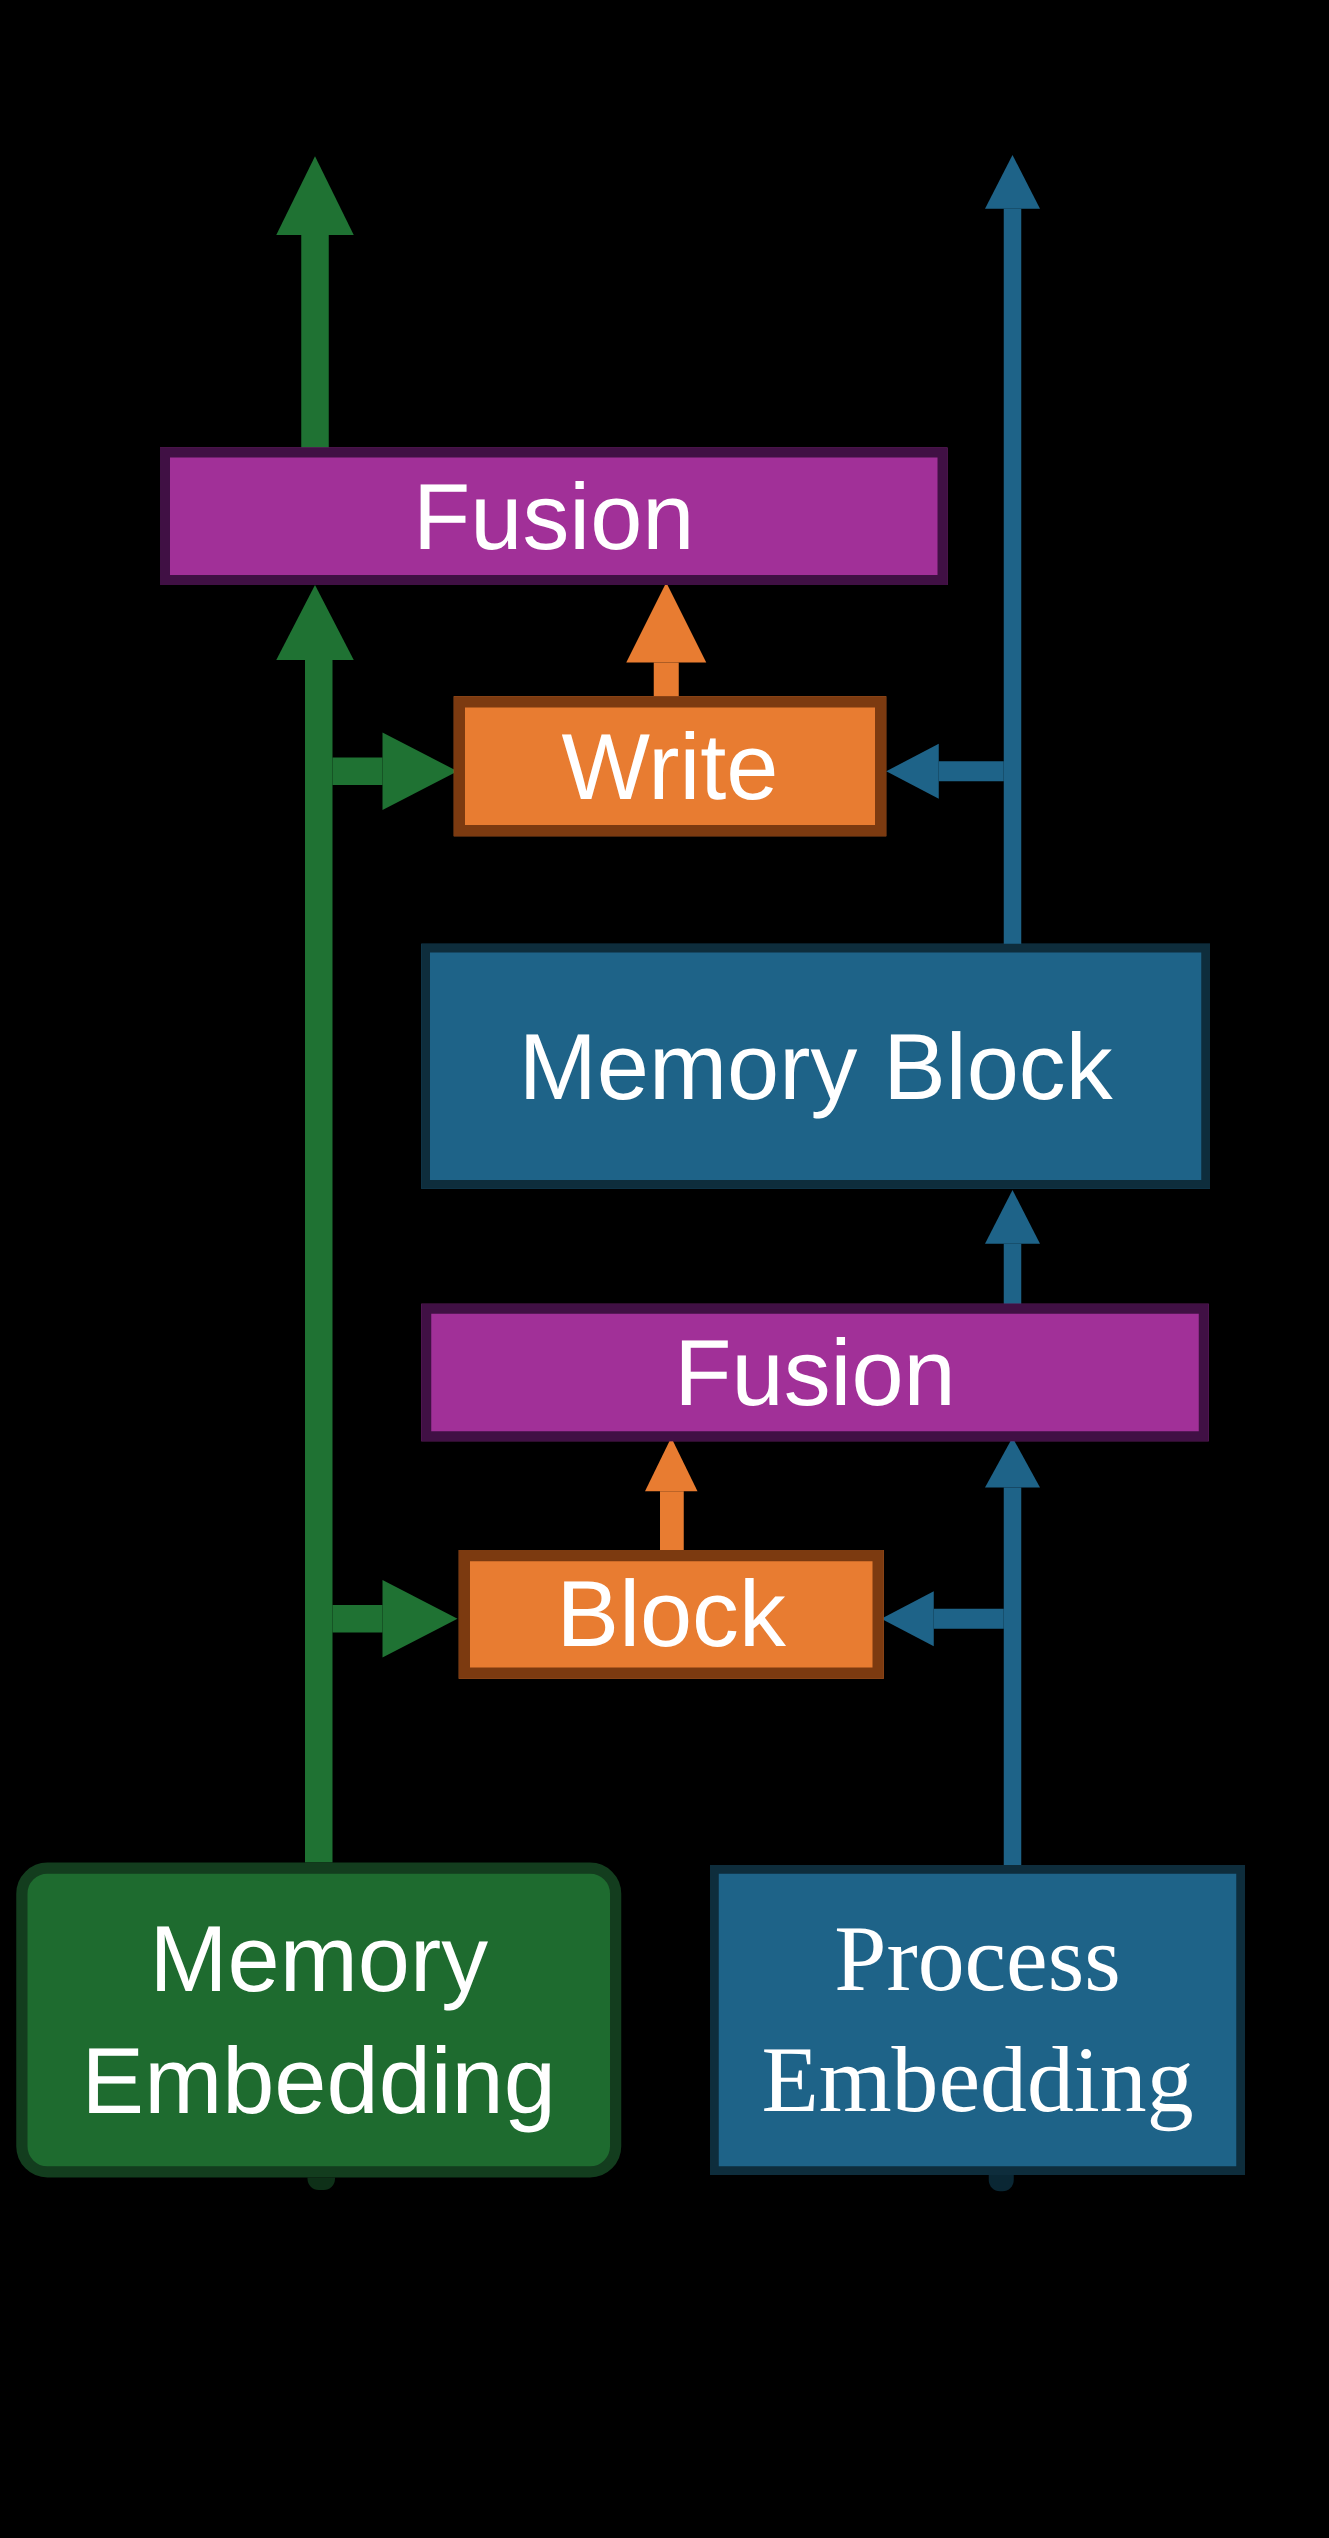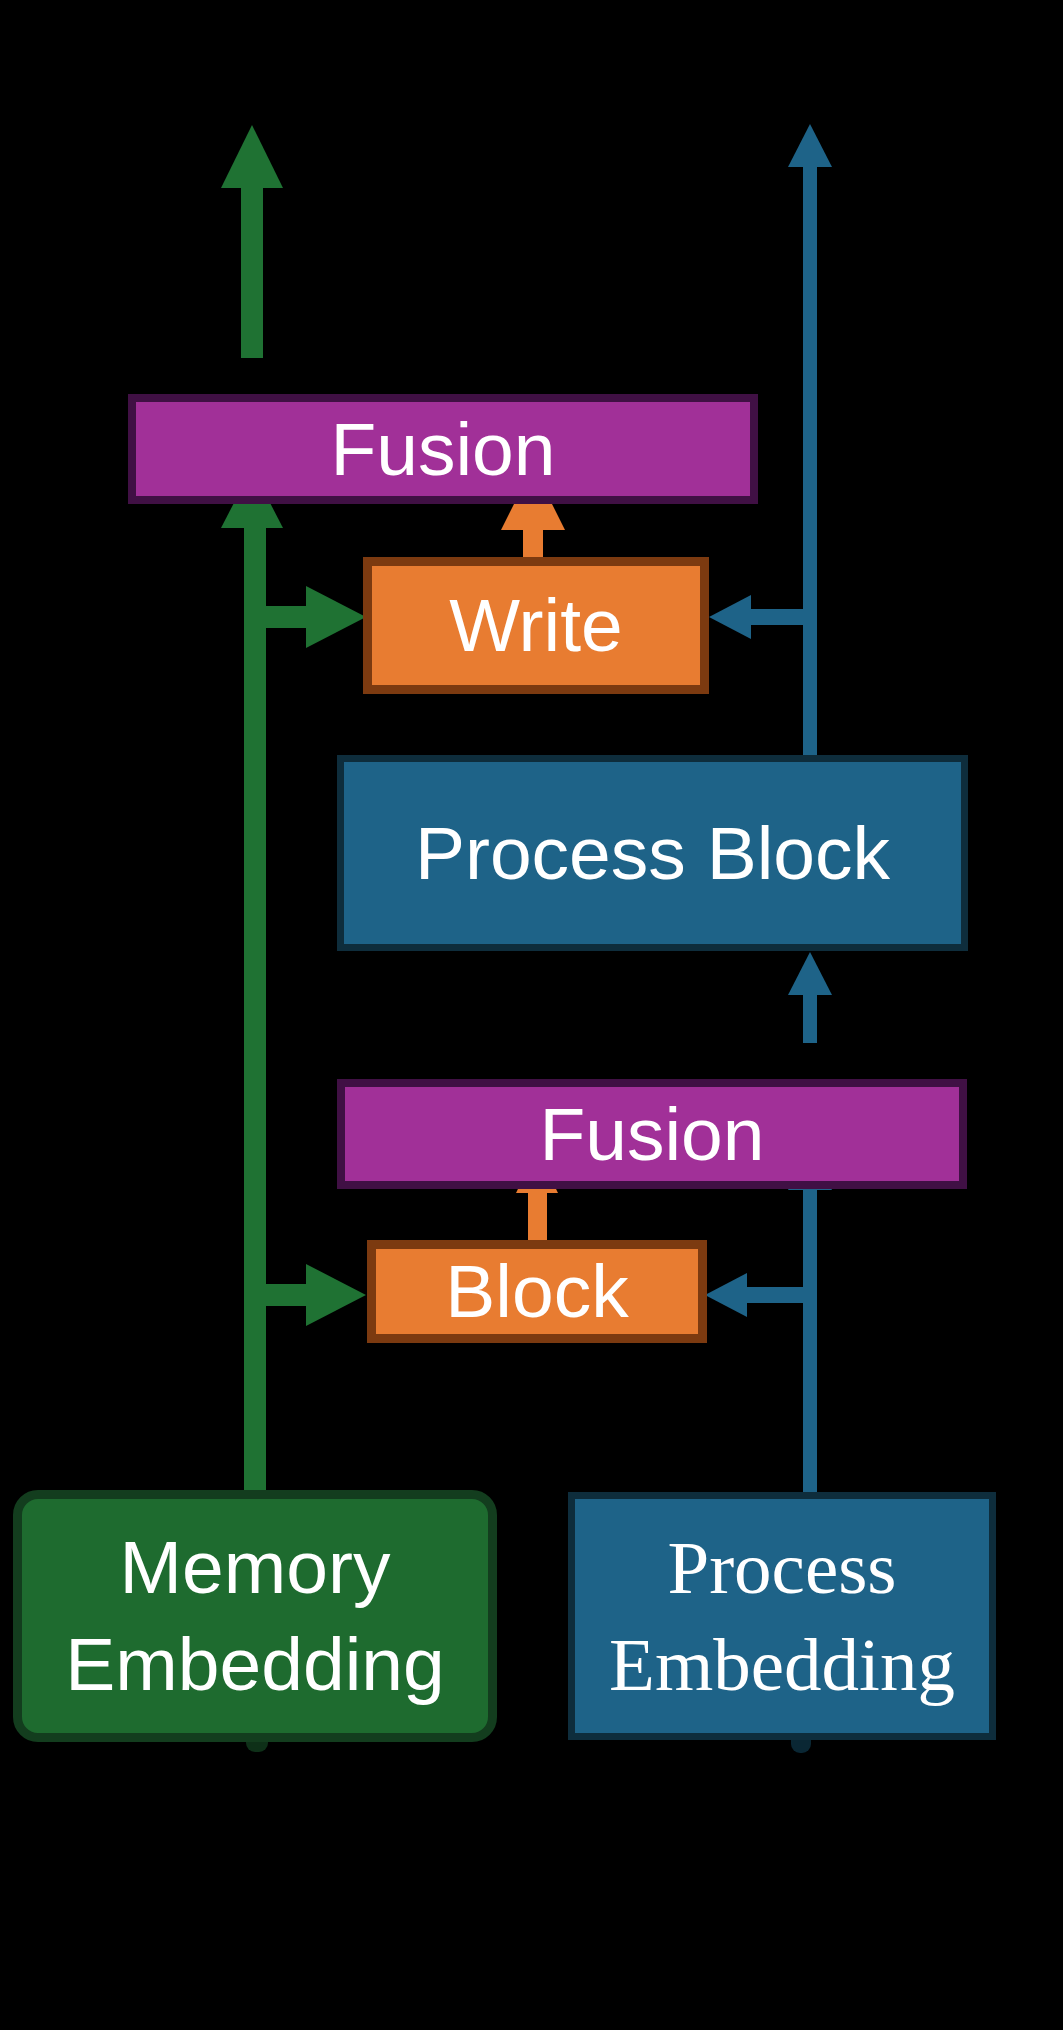--- a/index.html
+++ b/index.html
@@ -19,21 +19,21 @@
     justify-content: center;
     color: var(--text, #fff);
     text-align: center;
   }
   .box .label {
     font-size: 75px;
     line-height: 97px;
     white-space: pre-line;
     letter-spacing: 0px;
   }
-  .purple-box { background: var(--purple_fill); border: 8px solid var(--purple_border); margin-top: 36px; }
+  .purple-box { background: var(--purple_fill); border: 8px solid var(--purple_border); }
   .orange-box { background: var(--orange_fill); border: 9px solid var(--orange_border); }
   .blue-box   { background: var(--blue_fill);   border: 7px solid var(--blue_border); }
   .green-box  { background: var(--green_fill);  border: 9px solid var(--green_border); }
 
   .stem { position: absolute; }
   .g-stem { background: var(--green_line); }
   .b-stem { background: var(--blue_line); }
   .o-stem { background: var(--orange_fill); }
 
   .tri { position: absolute; width: 0; height: 0; }
@@ -89,26 +89,26 @@
   <div class="tri o-up" style="left:501px; top:466px;"></div>
   <div class="stem o-stem" style="left:523px; top:530px; width:20px; height:27px;"></div>
 
   <div class="tri o-up-sm" style="left:516px; top:1150px;"></div>
   <div class="stem o-stem" style="left:528px; top:1193px; width:19px; height:47px;"></div>
 
   <div class="box purple-box" style="left:128px; top:358px; width:630px; height:110px;">
     <span class="label">Fusion</span>
   </div>
 
-  <div class="box orange-box" style="left:363px; top:557px; width:346px; height:137px;">
+  <div class="box orange-box" style="left:363px; top:557px; width:346px; height:112px;">
     <span class="label">Write</span>
   </div>
 
   <div class="box blue-box" style="left:337px; top:755px; width:631px; height:196px;">
-    <span class="label">Process Block</span>
+    <span class="label">Memory Block</span>
   </div>
 
   <div class="box purple-box" style="left:337px; top:1043px; width:630px; height:110px;">
     <span class="label">Fusion</span>
   </div>
 
   <div class="box orange-box" style="left:367px; top:1240px; width:340px; height:103px;">
     <span class="label">Block</span>
   </div>
 

